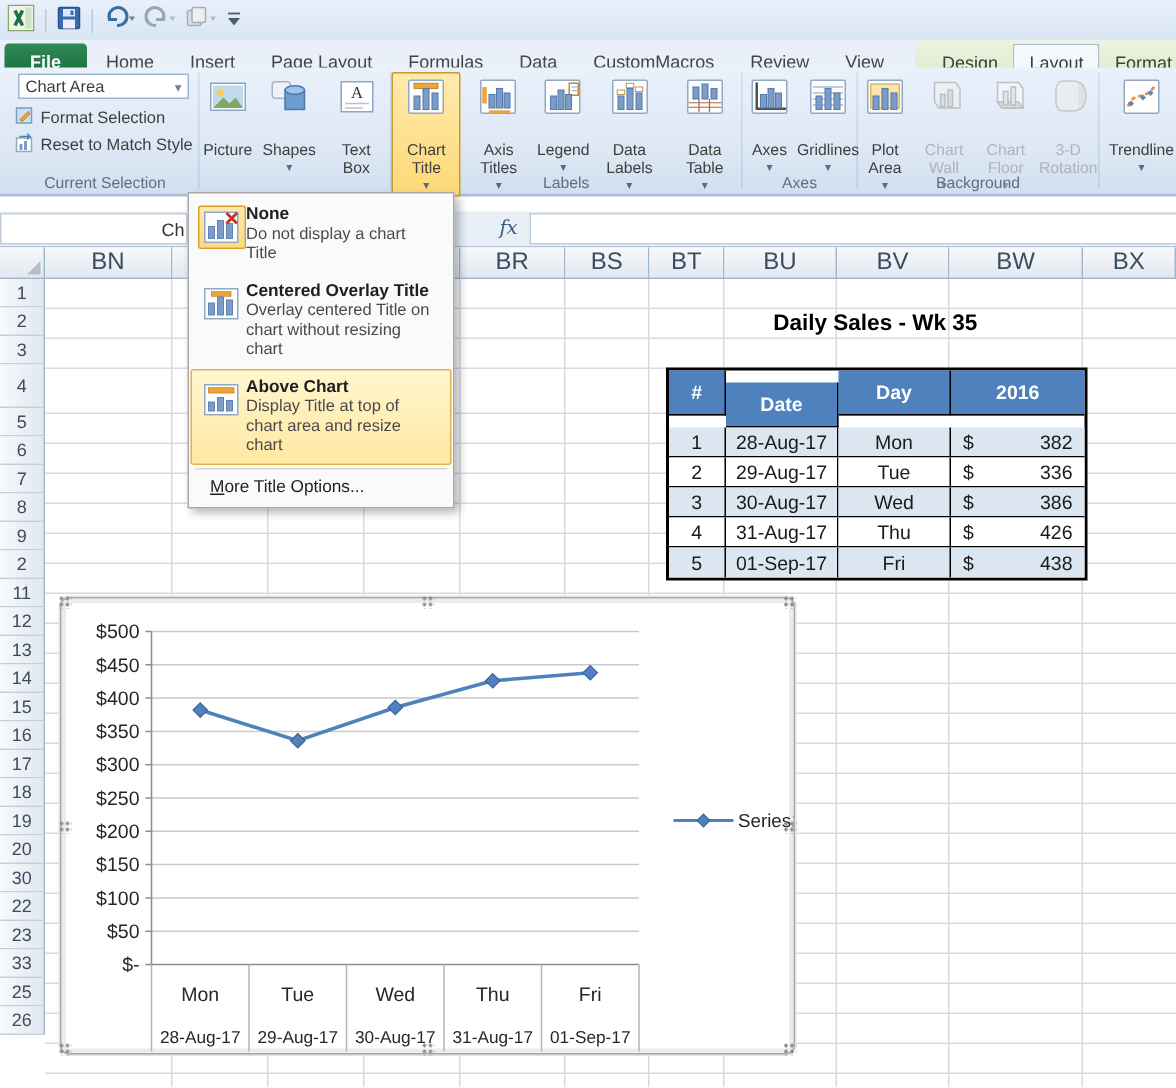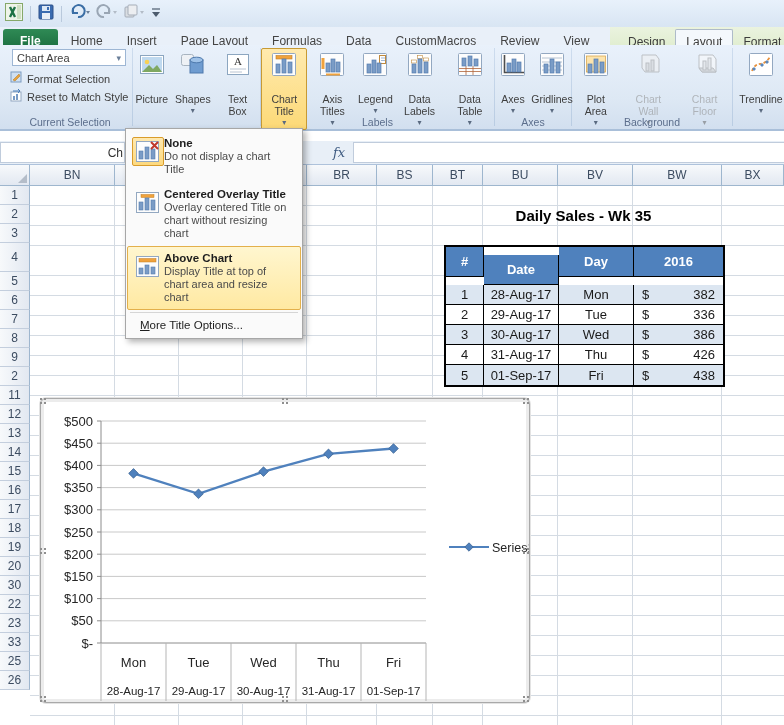--- a/index.html
+++ b/index.html
@@ -62,21 +62,21 @@
   #fxbtn{position:absolute;left:326px;top:1px;width:26px;height:21px;display:flex;
     align-items:center;justify-content:center;font-family:"DejaVu Serif",serif;
     font-style:italic;font-size:13px;color:#3d5a80;}
   #finput{position:absolute;left:353px;top:1px;right:0;height:21px;background:#fff;
     border:1px solid #c0ccdc;border-right:none;box-sizing:border-box;}
   
   #grid{position:absolute;left:0;top:165px;width:784px;height:560px;background:#fff;}
   #colheads{position:absolute;left:0;top:0;height:21px;width:784px;display:flex;}
   .chcell{box-sizing:border-box;height:21px;background:linear-gradient(#f7f9fb,#e2e8f1);
     border-right:1px solid #9eb6ce;border-bottom:1px solid #9eb6ce;display:flex;
-    align-items:center;justify-content:center;font-size:12px;color:#3c4c61;flex:none;}
+    align-items:center;justify-content:center;font-size:16px;color:#3c4c61;flex:none;}
   #corner{width:30px;position:relative;}
   #corner .tri{position:absolute;right:2px;bottom:2px;width:0;height:0;
     border-left:9px solid transparent;border-bottom:9px solid #b4bdc9;}
   #rowheads{position:absolute;left:0;top:21px;width:30px;}
   .rhcell{box-sizing:border-box;width:30px;background:linear-gradient(90deg,#f7f9fb,#e2e8f1);
     border-right:1px solid #9eb6ce;border-bottom:1px solid #c3cedd;display:flex;
     align-items:center;justify-content:center;font-size:12px;color:#3c4c61;}
   #cells{position:absolute;left:30px;top:21px;width:754px;height:539px;overflow:hidden;}
   .vline{position:absolute;top:0;width:1px;height:539px;background:#d4dbe3;}
   .hline{position:absolute;left:0;width:754px;height:1px;background:#d4dbe3;}
@@ -366,20 +366,27 @@
             </div>
             <div class="rbtn dis">
               <span><svg width="30" height="28" viewBox="0 0 30 28">
                   <path d="M9 4 L23 4 L26 8 L26 21 L12 21 L9 17 Z" fill="#fbfbfb" stroke="#9b9b9b"></path>
                   <path d="M9 17 L12 21 L26 21 L23 17 Z" fill="#cfcfcf" stroke="#9b9b9b"></path>
                   <rect x="13" y="10" width="3" height="9" fill="#e4e4e4" stroke="#9b9b9b"></rect>
                   <rect x="18" y="7" width="3" height="12" fill="#e4e4e4" stroke="#9b9b9b"></rect>
                 </svg></span>
               <span class="rlbl">Chart Floor</span>
               <span class="car">▾</span>
+            </div>
+            <div class="rbtn dis">
+              <span><svg width="30" height="28" viewBox="0 0 30 28">
+                  <rect x="7" y="3" width="17" height="20" rx="5" fill="#ededed" stroke="#ababab"></rect>
+                  <path d="M22 4 a5 9 0 0 1 0 18" fill="#d8d8d8" stroke="#ababab"></path>
+                </svg></span>
+              <span class="rlbl">3-D Rotation</span>
             </div>
           </div>
           <div class="rlabel">Background</div>
         </div>
         <div class="rsep"></div>
         <div class="rgroup" style="width: 56px;">
           <div class="rbtns">
             <div class="rbtn">
               <span><svg width="30" height="28" viewBox="0 0 30 28">
                   <rect x="3.5" y="2.5" width="23" height="22" rx="1" fill="#fff" stroke="#93a8c1"></rect>

